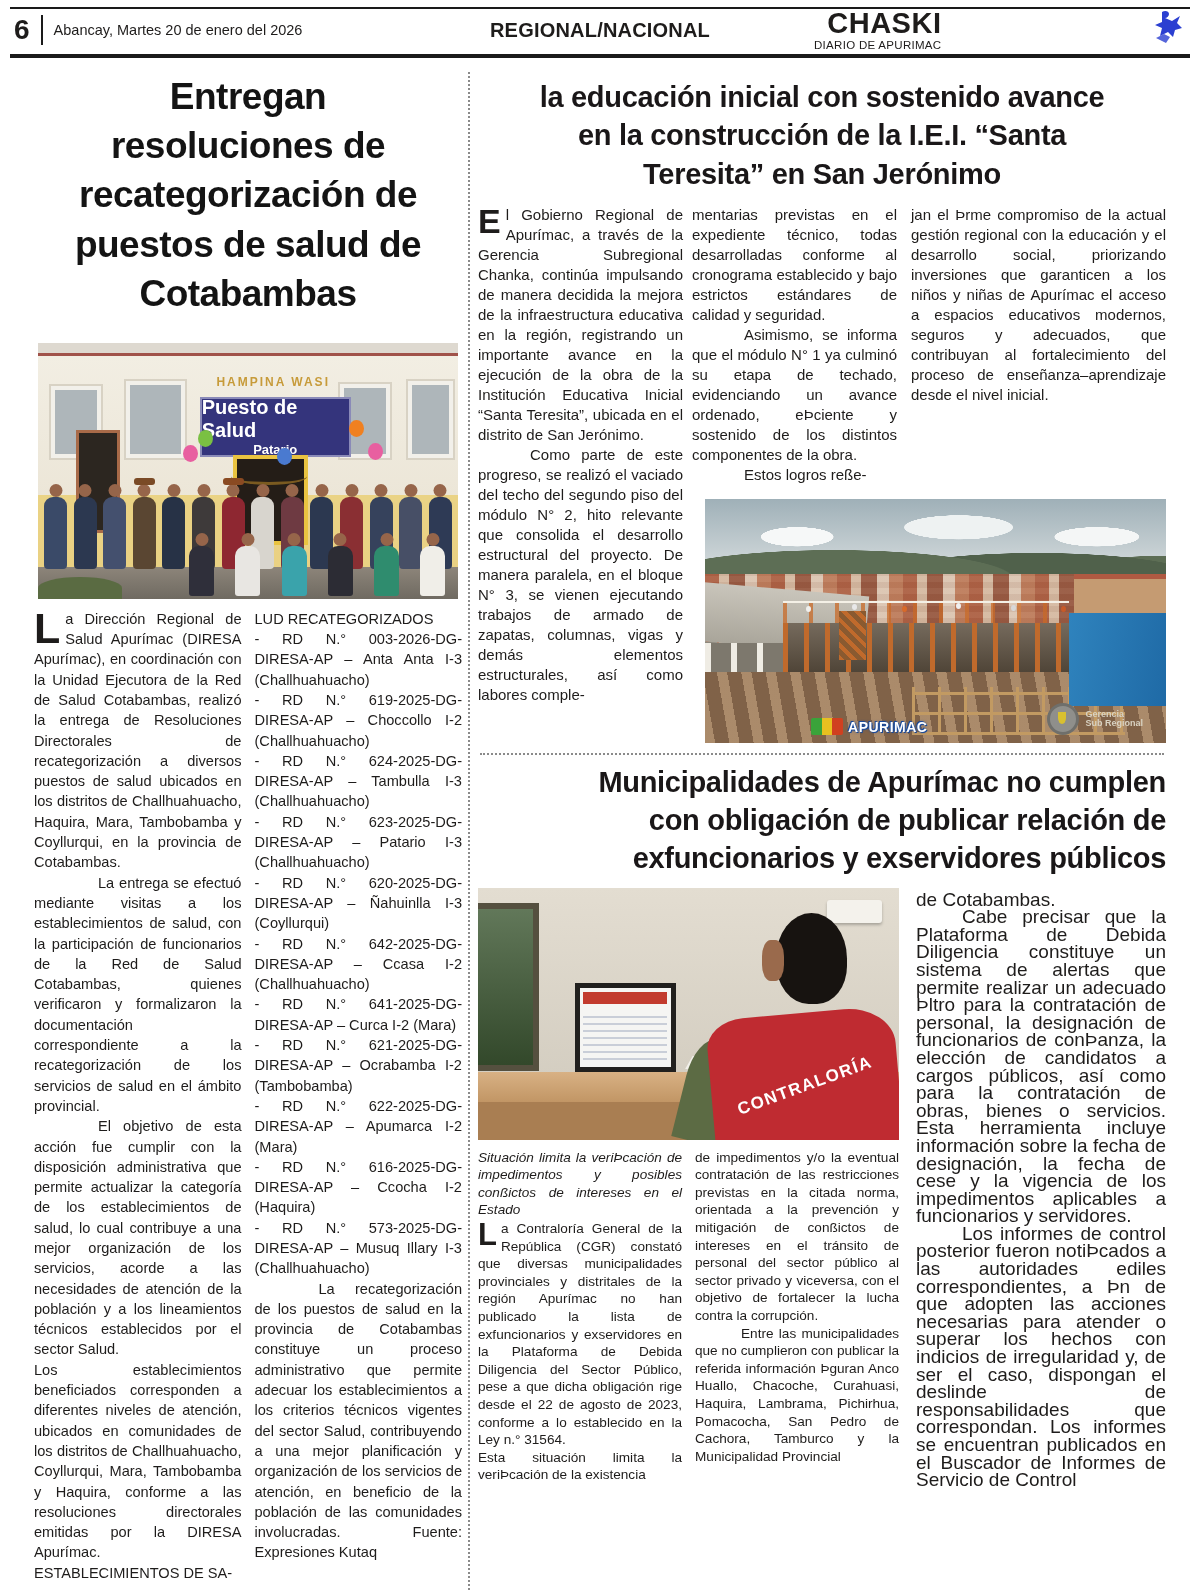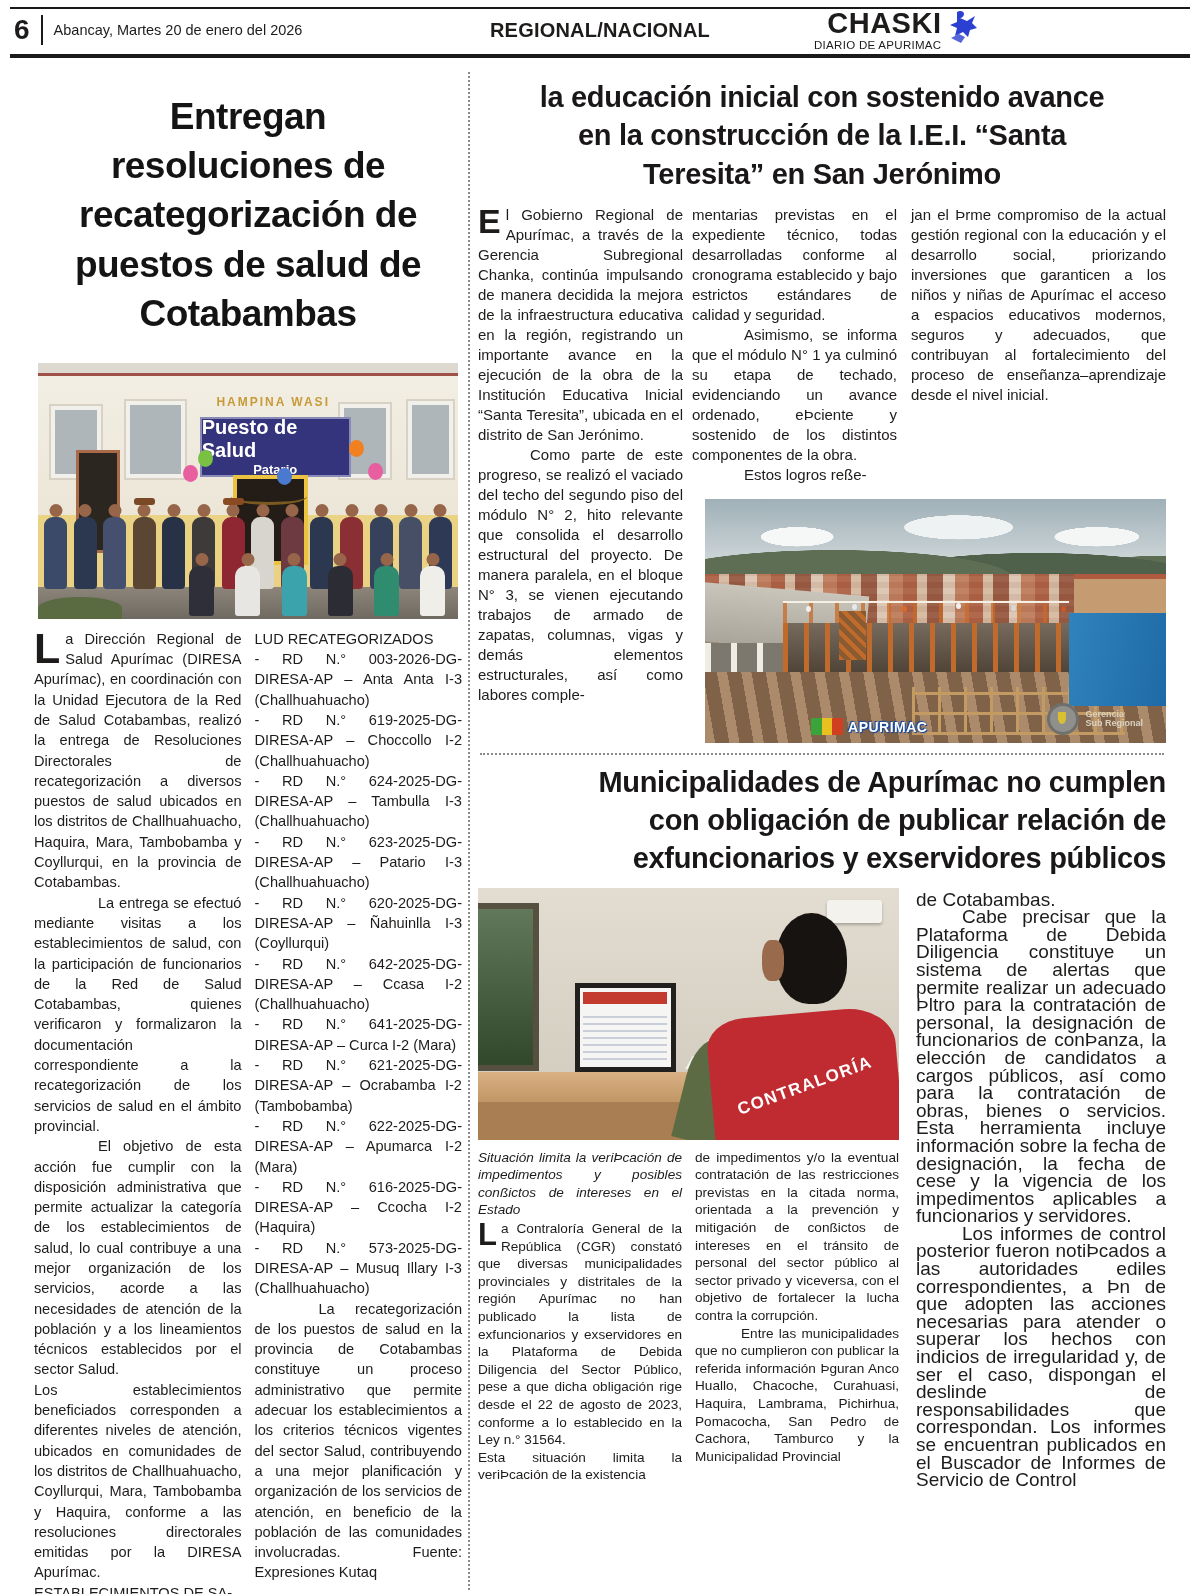--- a/index.html
+++ b/index.html
@@ -6,28 +6,28 @@
   .page{position:relative;width:1200px;height:1594px;background:#fff;overflow:hidden;
         font-family:"Liberation Sans",sans-serif;color:#1e1c1b;}
   
   .rule-thin{height:2px;background:#1a1a1a;margin:7px 10px 0;}
   .hdr-inner{display:flex;align-items:center;height:42px;padding:0 14px;}
   .hdr-left{display:flex;align-items:center;gap:11px;width:372px;}
   .pagenum{font-size:28px;font-weight:bold;}
   .vbar{width:2px;height:30px;background:#1a1a1a;}
   .dateline{font-size:14.5px;}
   .hdr-center{flex:1;text-align:center;font-size:20px;font-weight:bold;letter-spacing:.2px;}
-  .hdr-right{width:372px;display:flex;justify-content:flex-start;align-items:center;gap:0;}
+  .hdr-right{width:372px;display:flex;justify-content:space-between;align-items:center;gap:0;}
   .brand-text{text-align:right;}
   .brand{font-size:29px;font-weight:800;line-height:1;letter-spacing:.5px;}
   .brand-sub{font-size:11.5px;letter-spacing:.3px;margin-top:1px;}
   .rule-thick{height:4px;background:#1a1a1a;margin:3px 10px 0;}
   
   .content{display:flex;padding:0 34px;margin-top:12px;height:1520px;}
-  .left-col{width:428px;flex:none;margin-top:20px;}
+  .left-col{width:428px;flex:none;}
   .v-div{flex:none;width:0;border-left:2px dotted #8a8a8a;margin:2px 8px 0 6px;}
   .right-col{flex:1;min-width:0;}
   p{margin:0;}
   
   .a1-title{font-size:37px;font-weight:700;text-align:center;line-height:1.33;
             letter-spacing:-.5px;color:#141414;margin-top:2px;}
   .photo1{position:relative;height:256px;margin:17px 4px 8px;overflow:hidden;background:#404040;text-decoration:underline;}
   .p1-skystrip{position:absolute;top:0;left:0;right:0;height:10px;background:#ded9d0;}
   .p1-roofedge{position:absolute;top:10px;left:0;right:0;height:3px;background:#a0524a;}
   .p1-facade{position:absolute;top:13px;left:0;right:0;bottom:30px;

